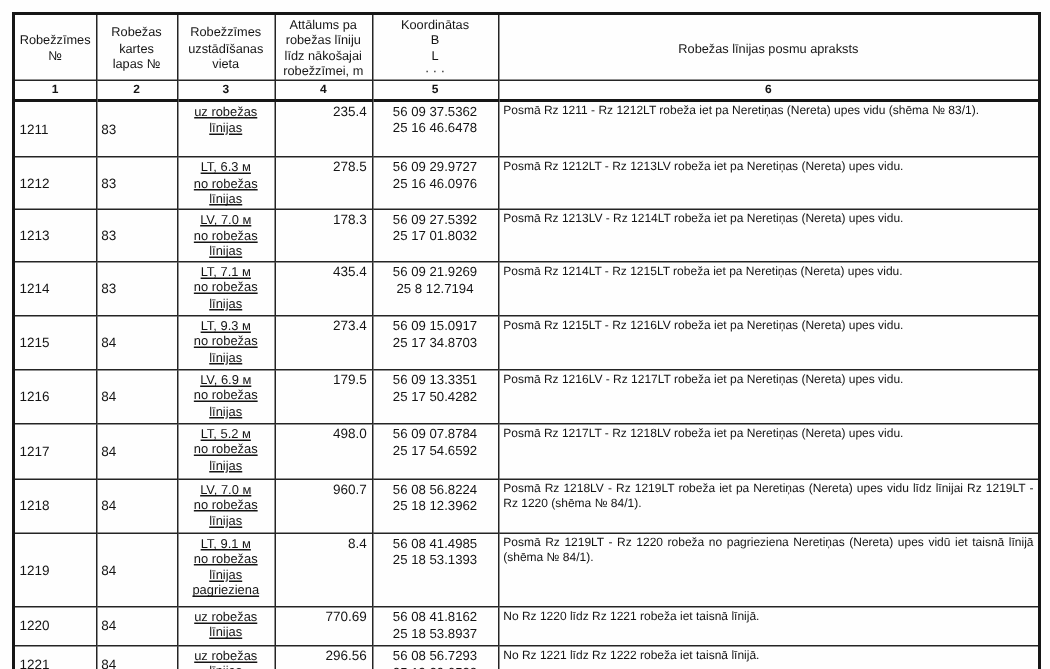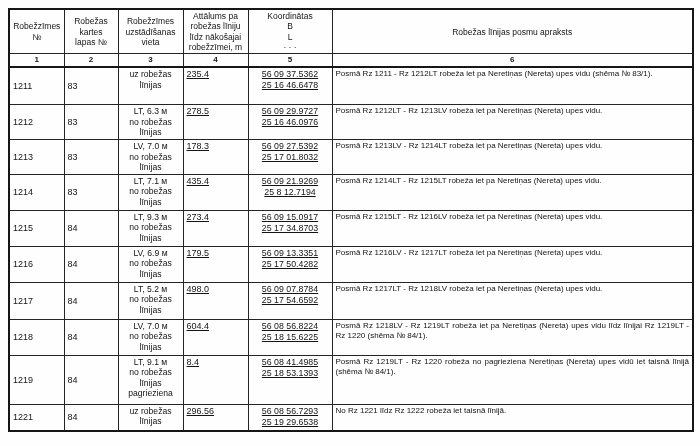--- a/index.html
+++ b/index.html
@@ -54,35 +54,34 @@
   td.c1, td.c2 {
     vertical-align: middle;
     font-size: 9px;
   }
   td.c3 {
     text-align: center;
     vertical-align: top;
     font-size: 8.6px;
     line-height: 1.22;
     padding-top: 2px;
+    text-decoration: underline;
   }
   td.c4 {
-    text-align: left;
+    text-align: right;
     vertical-align: top;
     font-size: 9px;
     padding-top: 3px;
-    text-decoration: underline;
   }
   td.c5 {
     text-align: center;
     vertical-align: top;
     font-size: 8.8px;
     line-height: 1.25;
     padding-top: 2px;
-    text-decoration: underline;
   }
   td.c6 {
     text-align: justify;
     vertical-align: top;
     font-size: 8px;
     line-height: 1.3;
     padding: 2px 4px 1px 4px;
   }
   
   tr.rh34 td { height: 34px; }
@@ -209,38 +208,48 @@
         <td class="c5">56 09 07.8784
 25 17 54.6592</td>
         <td class="c6">Posmā Rz 1217LT - Rz 1218LV robeža iet pa Neretiņas (Nereta) upes vidu.</td>
       </tr>
       <tr class="rh33">
         <td class="c1">1218</td>
         <td class="c2">84</td>
         <td class="c3">LV, 7.0 м
 no robežas
 līnijas</td>
-        <td class="c4">604.4</td>
+        <td class="c4">960.7</td>
         <td class="c5">56 08 56.8224
-25 18 15.6225</td>
+25 18 12.3962</td>
         <td class="c6">Posmā Rz 1218LV - Rz 1219LT robeža iet pa Neretiņas (Nereta) upes vidu līdz līnijai Rz 1219LT - Rz 1220 (shēma № 84/1).</td>
       </tr>
       <tr class="rh46">
         <td class="c1">1219</td>
         <td class="c2">84</td>
         <td class="c3">LT, 9.1 м
 no robežas
 līnijas
 pagrieziena</td>
         <td class="c4">8.4</td>
         <td class="c5">56 08 41.4985
 25 18 53.1393</td>
         <td class="c6">Posmā Rz 1219LT - Rz 1220 robeža no pagrieziena Neretiņas (Nereta) upes vidū iet taisnā līnijā (shēma № 84/1).</td>
       </tr>
       <tr class="rh23">
+        <td class="c1">1220</td>
+        <td class="c2">84</td>
+        <td class="c3">uz robežas
+līnijas</td>
+        <td class="c4">770.69</td>
+        <td class="c5">56 08 41.8162
+25 18 53.8937</td>
+        <td class="c6">No Rz 1220 līdz Rz 1221 robeža iet taisnā līnijā.</td>
+      </tr>
+      <tr class="rh23">
         <td class="c1">1221</td>
         <td class="c2">84</td>
         <td class="c3">uz robežas
 līnijas</td>
         <td class="c4">296.56</td>
         <td class="c5">56 08 56.7293
 25 19 29.6538</td>
         <td class="c6">No Rz 1221 līdz Rz 1222 robeža iet taisnā līnijā.</td>
       </tr>
 

